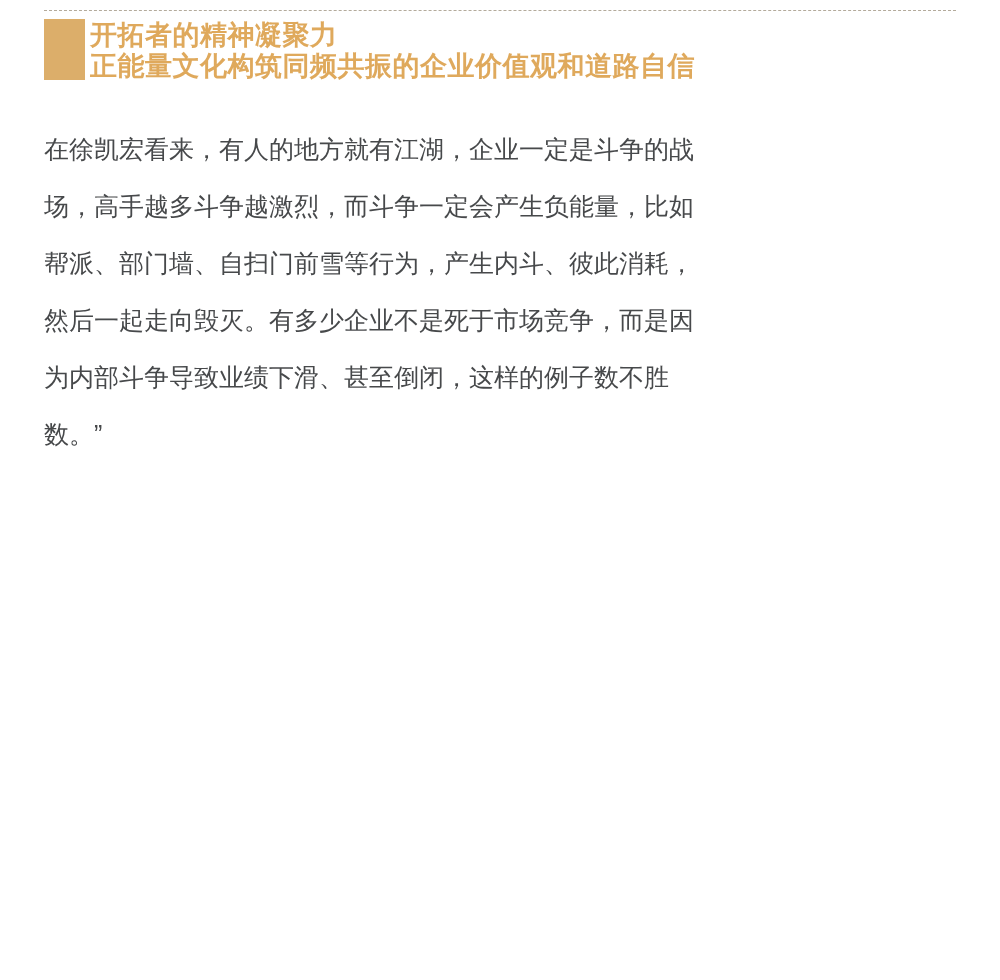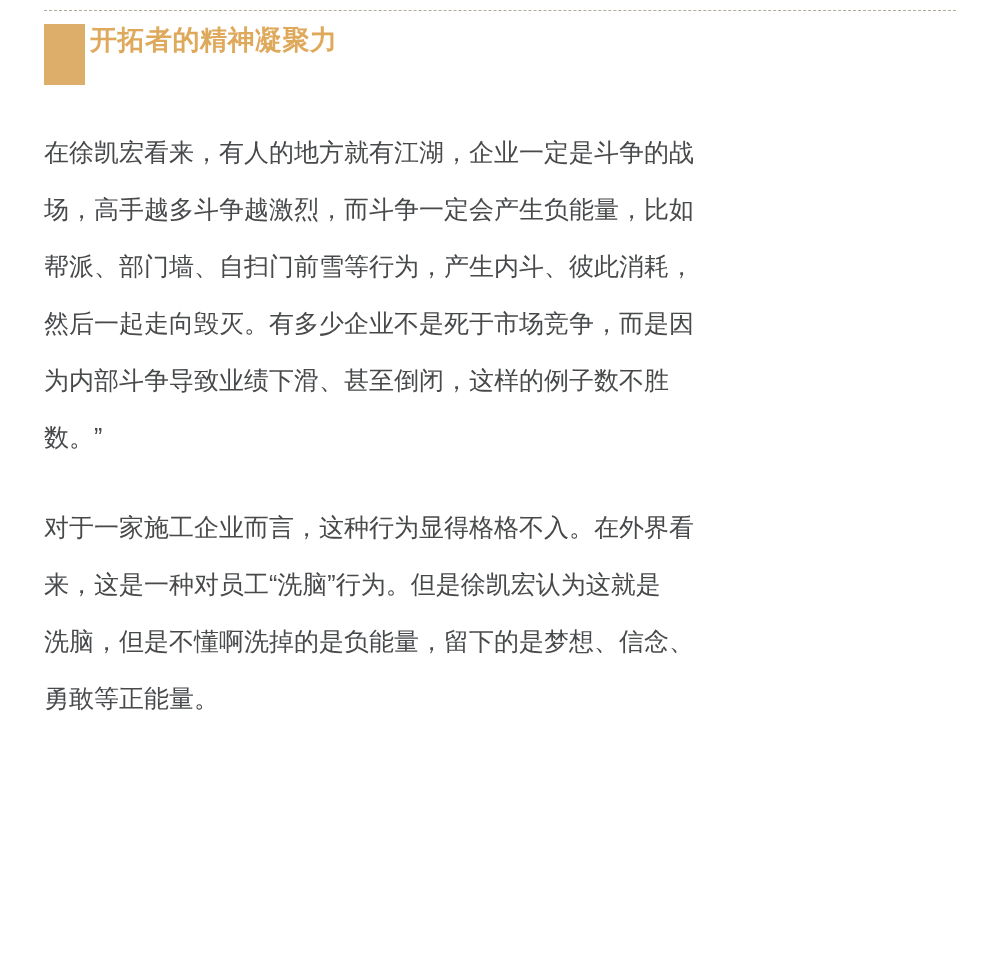--- a/index.html
+++ b/index.html
@@ -19,21 +19,21 @@
     padding: 10px 44px 0 44px;
   }
   
   .divider {
     height: 0;
     border-top: 1px dashed var(--divider-color, #b3aa9b);
   }
   .header-row {
     display: flex;
     align-items: flex-start;
-    margin-top: 13px;
+    margin-top: 8px;
   }
   .accent-block {
     flex: none;
     width: 41px;
     height: 61px;
     background: var(--accent-color, #dcae6a);
   }
   .titles {
     margin: 0 0 0 5px;
     padding-top: 1px;
@@ -65,23 +65,23 @@
 
 <div class="page">
   <div class="content">
 
     <div class="header">
       <div class="divider"></div>
       <div class="header-row">
         <div class="accent-block"></div>
         <h2 class="titles">
           <span class="title-line">开拓者的精神凝聚力</span>
+          <span class="title-line">正能量文化构筑同频共振的企业价值观和道路自信</span>
         </h2>
       </div>
     </div>
 
     <div class="article">
       <p class="paragraph">在徐凯宏看来，有人的地方就有江湖，企业一定是斗争的战<br>场，高手越多斗争越激烈，而斗争一定会产生负能量，比如<br>帮派、部门墙、自扫门前雪等行为，产生内斗、彼此消耗，<br>然后一起走向毁灭。有多少企业不是死于市场竞争，而是因<br>为内部斗争导致业绩下滑、甚至倒闭，这样的例子数不胜<br>数。”</p>
-      <p class="paragraph">对于一家施工企业而言，这种行为显得格格不入。在外界看<br>来，这是一种对员工“洗脑”行为。但是徐凯宏认为这就是<br>洗脑，但是不懂啊洗掉的是负能量，留下的是梦想、信念、<br>勇敢等正能量。</p>
     </div>
 
   </div>
 </div>
 
 </body></html>

